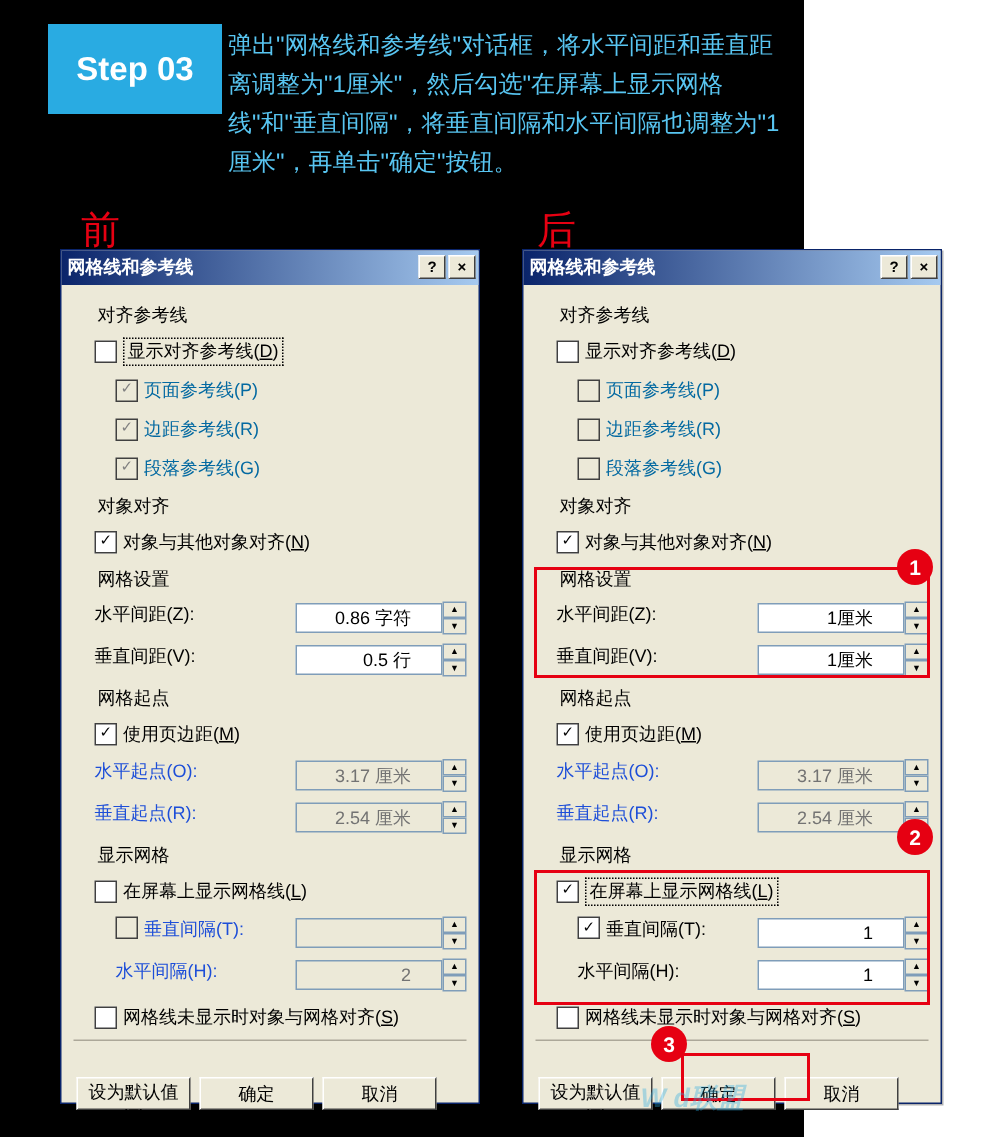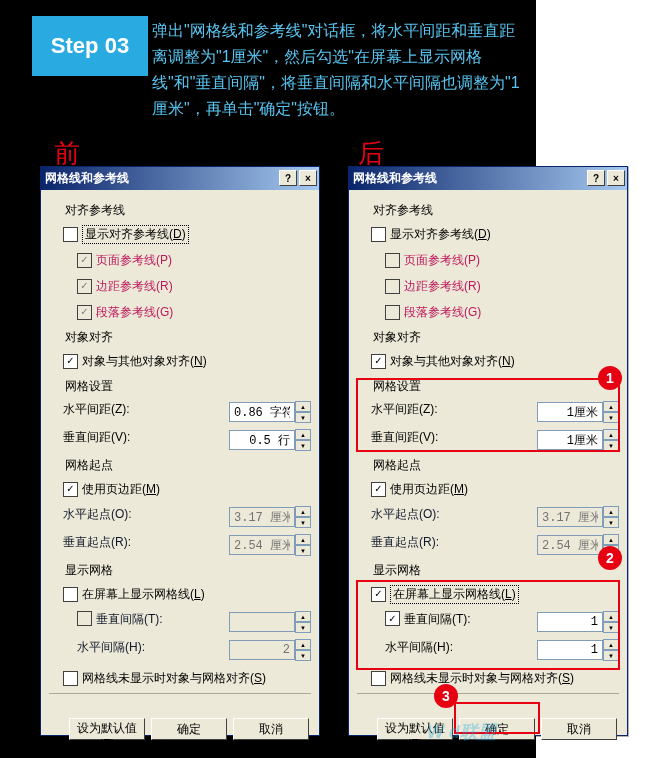--- a/index.html
+++ b/index.html
@@ -16,33 +16,33 @@
 .titlebar .btn{width:16px;height:14px;background:#ece9d8;border:1px solid #fff;border-right-color:#404040;border-bottom-color:#404040;margin-left:2px;display:flex;align-items:center;justify-content:center;color:#000;font-weight:bold;font-size:10px;font-family:Arial}
 .body{padding:6px 8px}
 .section-title{margin:6px 0 4px 16px;font-size:12px}
 .section-content{padding-left:14px}
 .row{display:flex;align-items:center;height:22px;margin:4px 0}
 .chk{width:13px;height:13px;border:1px solid #404040;background:#fff;margin-right:4px;display:inline-flex;align-items:center;justify-content:center;font-size:10px;line-height:1}
 .chk.checked::after{content:"✓";color:#000}
 .chk.disabled{background:#ece9d8}
 .chk.disabled.checked::after{color:#808080}
 .lbl{font-size:12px}
-.lbl.disabled{color:#be185d}
+.lbl.disabled{color:#0369a1}
 .lbl .u{text-decoration:underline}
 .dotted{border:1px dotted #000;padding:0 2px}
 .field-row{display:flex;align-items:flex-start;margin:6px 0;height:22px}
 .field-label{width:88px;font-size:12px}
-.field-label.disabled{color:#0f172a}
+.field-label.disabled{color:#1d4ed8}
 .spin{display:flex;align-items:center;margin-left:auto}
-.spin input{width:56px;height:18px;border:1px solid #7f9db9;background:#fff;text-align:right;padding:0 4px;font-size:12px;font-family:Liberation Mono, monospace}
+.spin input{width:56px;height:18px;border:1px solid #7f9db9;background:#fff;text-align:right;padding:0 20px;font-size:12px;font-family:Liberation Sans, sans-serif}
 .spin input.disabled{background:#ece9d8;color:#737373}
 .spin .arrows{width:16px;display:flex;flex-direction:column}
 .spin .arrows .ar{height:9px;border:1px solid #7f9db9;background:#ece9d8;font-size:6px;display:flex;align-items:center;justify-content:center;line-height:1}
 hr.sep{border:none;border-top:1px solid #aca899;margin:4px 0}
-.buttons{display:flex;gap:6px;justify-content:flex-end;margin-top:24px;padding:0 2px}
+.buttons{display:flex;gap:6px;justify-content:flex-start;margin-top:24px;padding:0 2px}
 .buttons button{width:76px;height:22px;background:#ece9d8;border:1px solid #404040;border-top-color:#fff;border-left-color:#fff;font-size:12px;font-family:inherit;cursor:pointer}
 .redbox{position:absolute;border:2px solid #e60012;pointer-events:none}
 .redcircle{position:absolute;width:24px;height:24px;background:#e60012;border-radius:50%;color:#fff;display:flex;align-items:center;justify-content:center;font-size:14px;font-weight:bold;font-family:Arial;pointer-events:none}
 .watermark{position:absolute;right:40px;bottom:14px;color:#29abe2;opacity:.35;font-size:18px;font-family:Arial;font-weight:bold;font-style:italic;pointer-events:none}
 </style>
 </head>
 <body>
 
 <div class="page">
   <div class="step-badge">Step 03</div>

